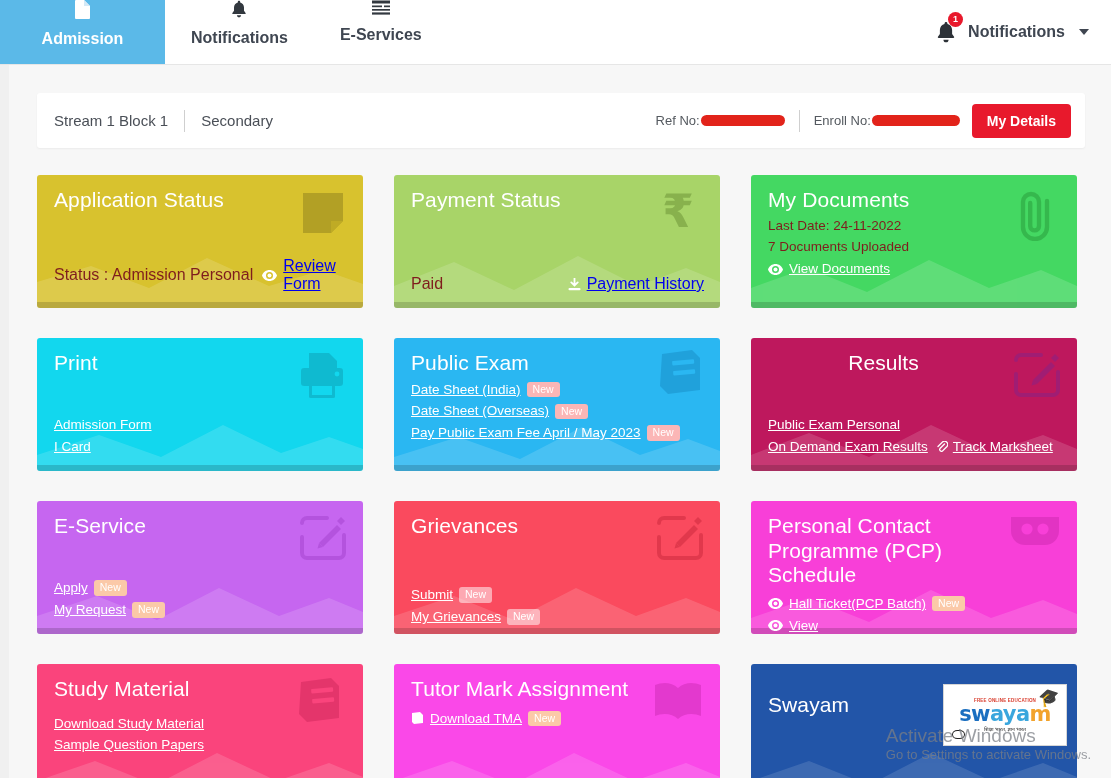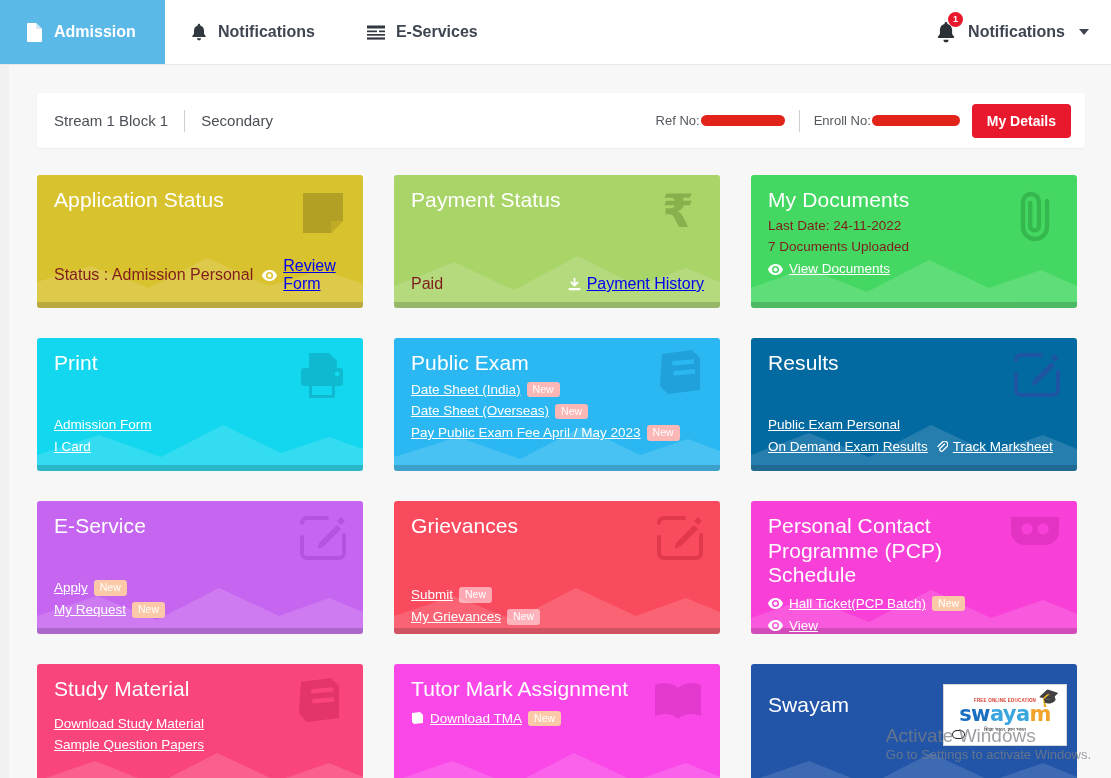--- a/index.html
+++ b/index.html
@@ -23,20 +23,21 @@
   .nav-tab {
     display: flex;
     align-items: center;
     gap: 11px;
     padding: 0 26px;
     font-size: 16px;
     font-weight: bold;
     color: #3f4651;
     cursor: pointer;
     white-space: nowrap;
+    flex-direction: column;
   }
   .nav-tab.active {
     background: #5bb9e8;
     color: #ffffff;
     min-width: 165px;
   }
   .nav-tab .ic { display: flex; align-items: center; }
   .nav-spacer { flex: 1 1 auto; }
   .nav-right {
     display: flex;
@@ -214,21 +215,21 @@
     line-height: 0;
     vertical-align: middle;
   }
 
   
   .c-yellow  { background: #d8c22e; }
   .c-ltgreen { background: #a8d468; }
   .c-green   { background: #44d862; }
   .c-cyan    { background: #12d7ee; }
   .c-blue    { background: #2ab7f2; }
-  .c-purple  { background: #0369a1; }
+  .c-purple  { background: #be185d; text-align: center; }
   .c-violet  { background: #c666f0; }
   .c-red     { background: #fa4a5e; }
   .c-magenta { background: #f83fd8; }
   .c-pink    { background: #fa447c; }
   .c-hotpink { background: #fa48e8; }
   .c-navy    { background: #2255a8; }
 
   
   .swayam-logo {
     position: absolute;

